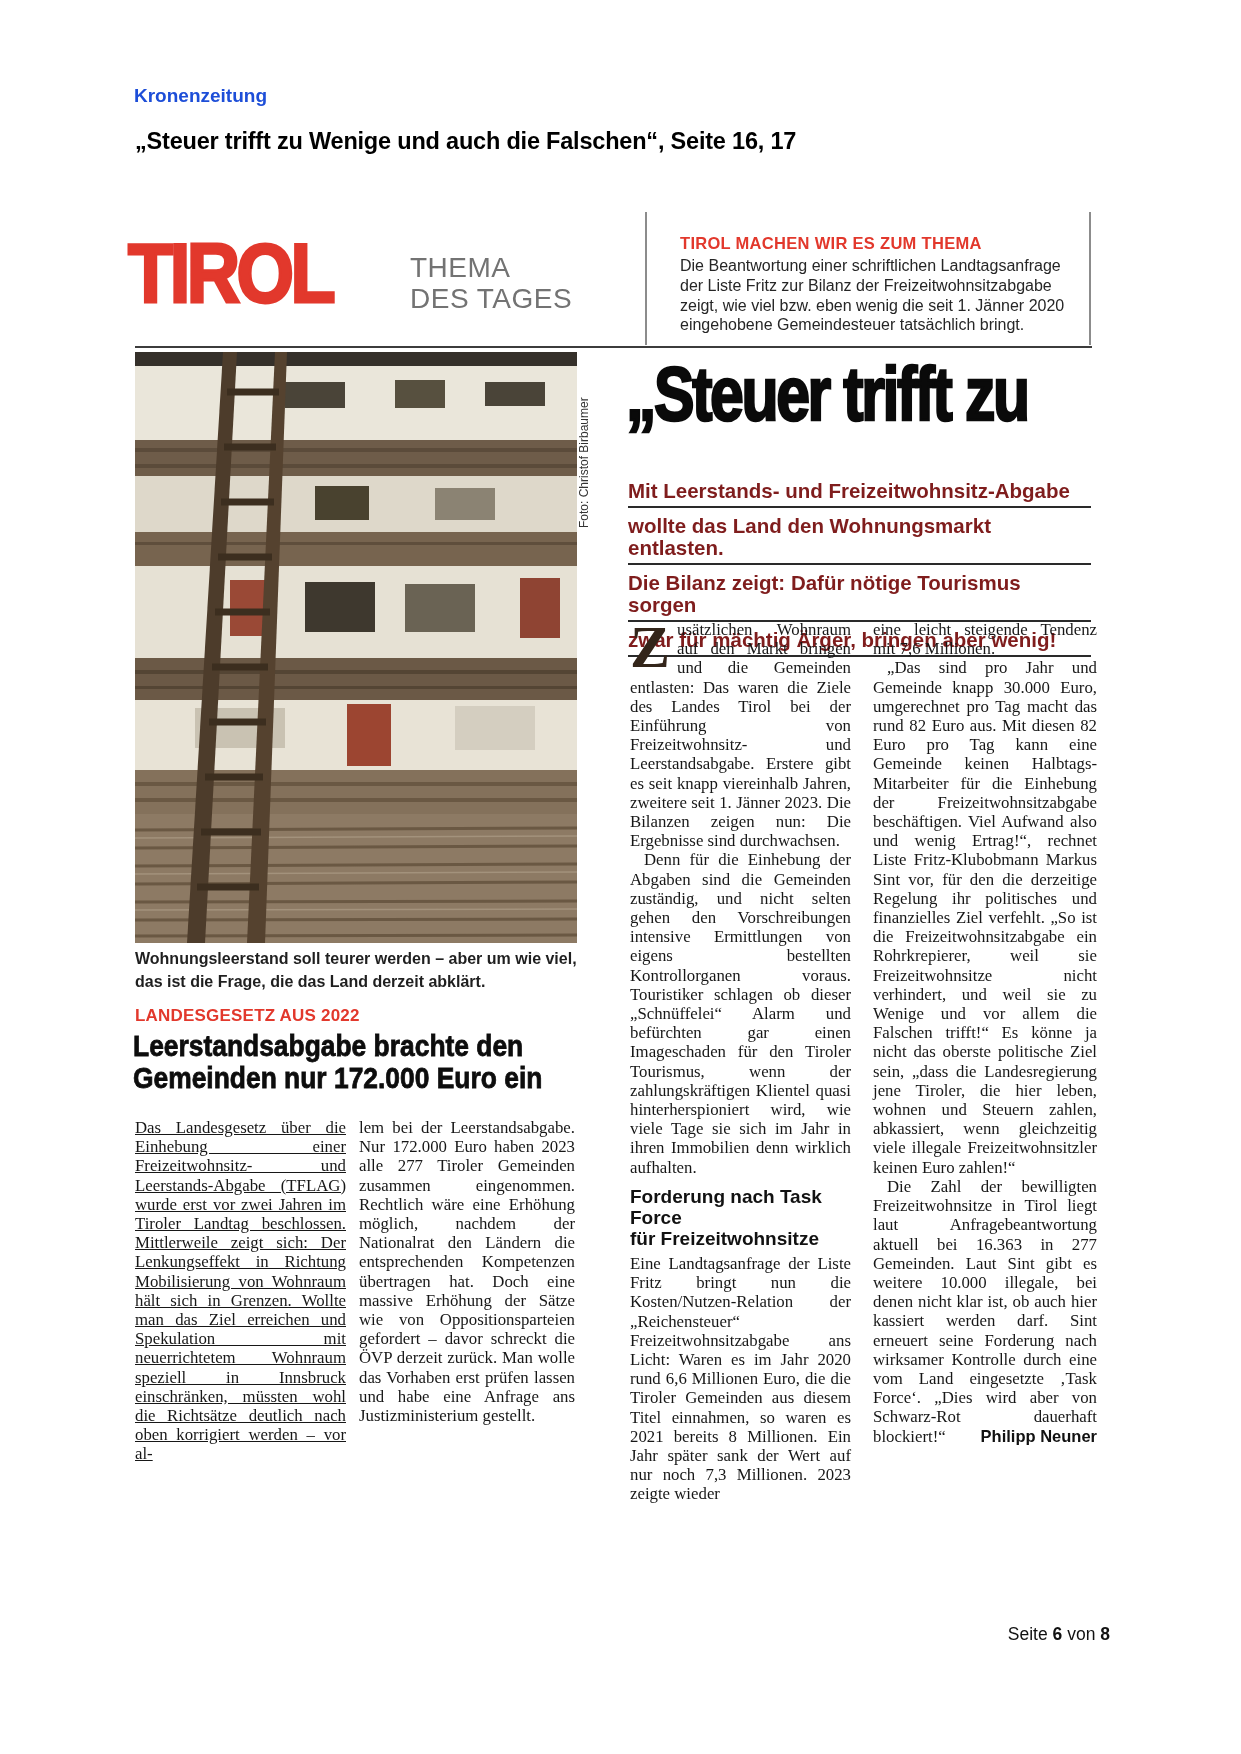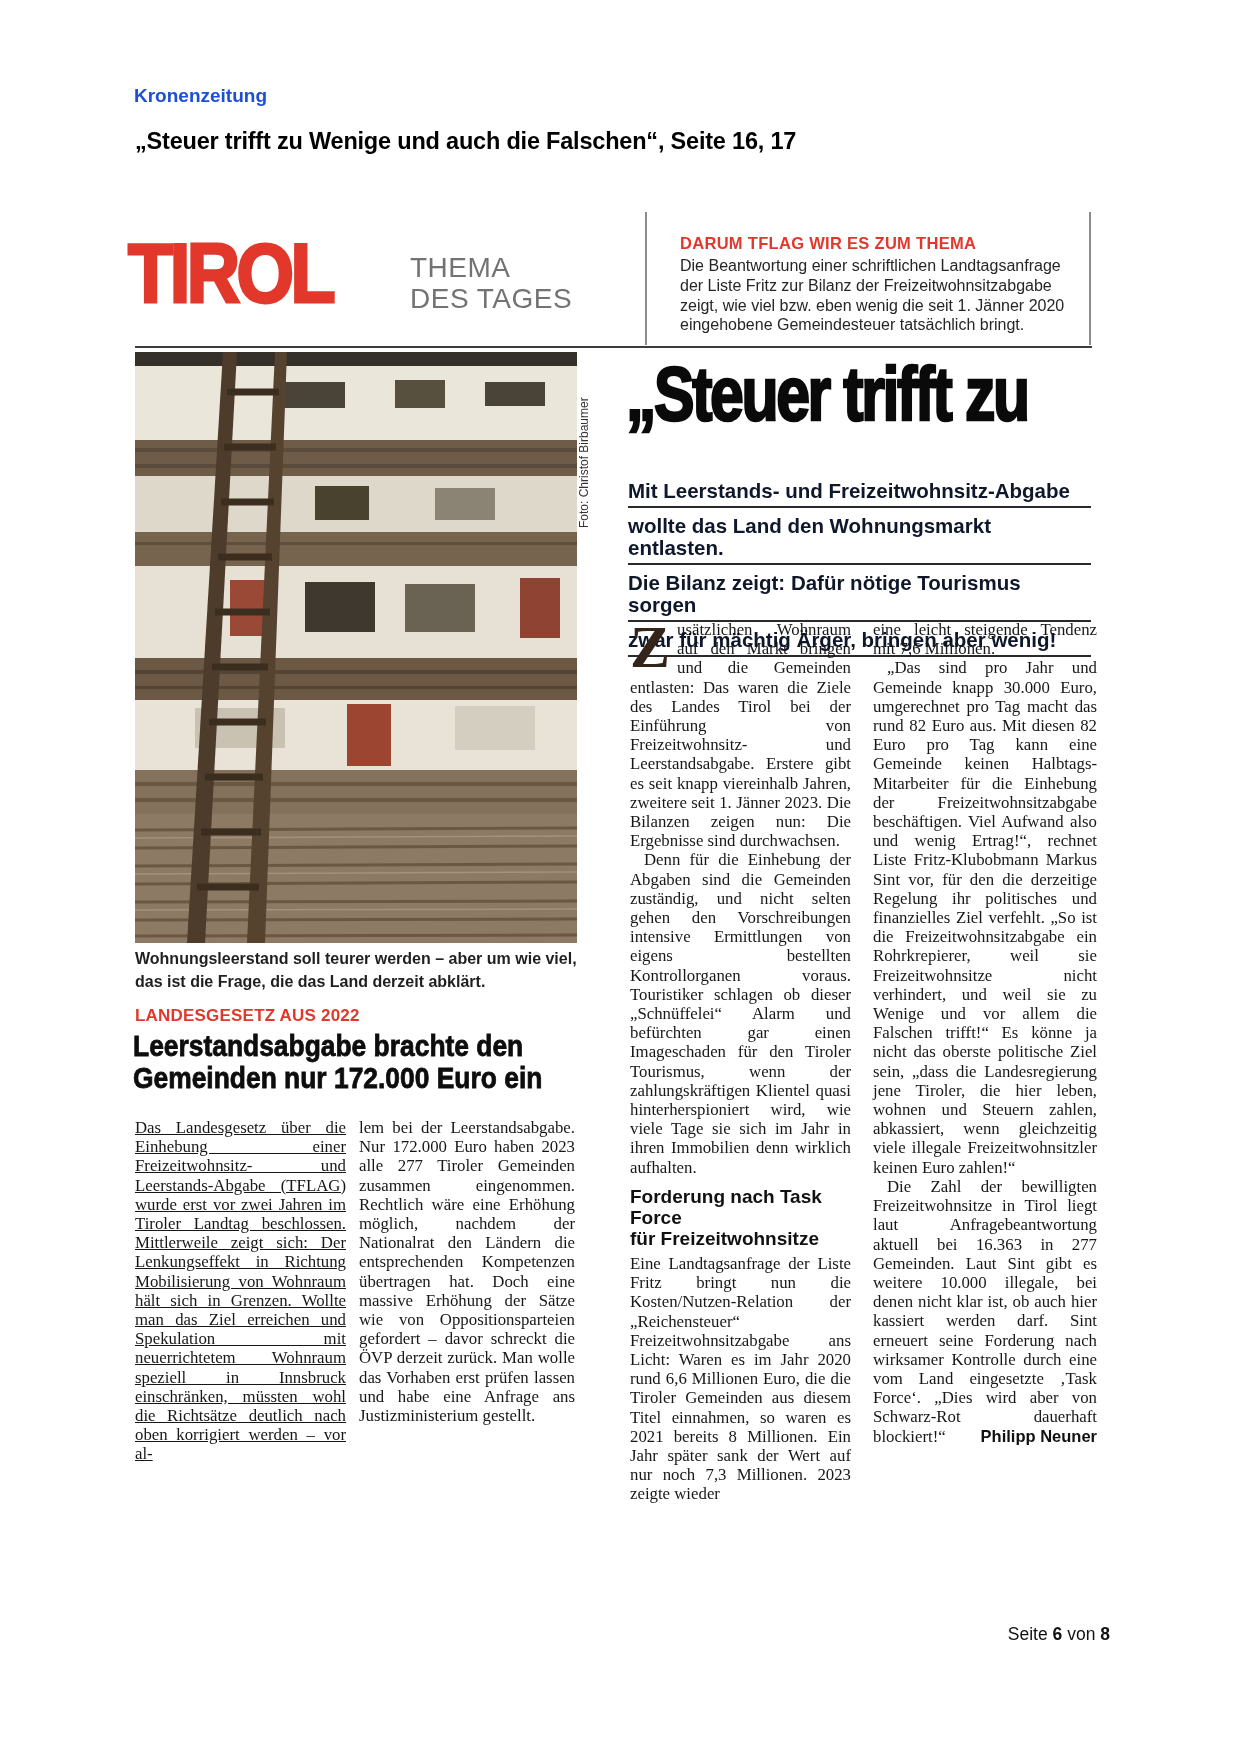--- a/index.html
+++ b/index.html
@@ -39,21 +39,21 @@
   .bodycol{font-family:"Liberation Serif",serif;font-size:16.8px;line-height:19.2px;
       text-align:justify;color:#171717;hyphens:auto;-webkit-hyphens:auto;}
   #l-col1{left:135px;top:1118px;width:211px;text-decoration:underline;}
   #l-col2{left:359px;top:1118px;width:216px;}
 
   
   #r-headline{left:626px;top:348px;font-size:76px;line-height:92px;font-weight:700;
       color:#0a0a0a;-webkit-text-stroke:2.5px #0a0a0a;letter-spacing:-3px;
       transform:scaleX(.80);transform-origin:left top;white-space:nowrap;}
   #r-subheads{left:628px;top:480px;width:463px;}
-  .subline{font-size:20.5px;line-height:22px;font-weight:700;color:#0f172a;
+  .subline{font-size:20.5px;line-height:22px;font-weight:700;color:#7f1d1d;
       padding-bottom:4px;border-bottom:2px solid #2a2a2a;margin-bottom:7px;}
   #r-col1{left:630px;top:620px;width:221px;}
   #r-col2{left:873px;top:620px;width:224px;}
   .bodycol p{margin:0;}
   .bodycol p.indent{text-indent:14px;}
   .dropcap{float:left;font-family:"Liberation Serif",serif;font-weight:700;
       font-size:60px;line-height:48px;color:#33251a;margin:3px 7px 0 0;}
   .sec-subhead{font-family:"Liberation Sans",sans-serif;font-size:19px;line-height:21px;
       font-weight:700;color:#111;margin:9px 0 5px 0;text-align:left;}
   #author{text-align:right;font-family:"Liberation Sans",sans-serif;
@@ -68,21 +68,21 @@
 <div class="abs" id="kron-label">Kronenzeitung</div>
 <div class="abs" id="clip-title">„Steuer trifft zu Wenige und auch die Falschen“, Seite 16, 17</div>
 
 <div class="abs" id="tirol-logo">TIROL</div>
 <div class="abs" id="logo-sub">
   <div>THEMA</div>
   <div>DES TAGES</div>
 </div>
 <div class="abs vline" id="vline-left"></div>
 <div class="abs vline" id="vline-right"></div>
-<div class="abs" id="why-heading">DARUM TFLAG WIR ES ZUM THEMA</div>
+<div class="abs" id="why-heading">TIROL MACHEN WIR ES ZUM THEMA</div>
 <div class="abs" id="why-body">Die Beantwortung einer schriftlichen Landtagsanfrage der Liste Fritz zur Bilanz der Freizeitwohnsitzabgabe zeigt, wie viel bzw. eben wenig die seit 1. Jänner 2020 eingehobene Gemeindesteuer tatsächlich bringt.</div>
 <div class="abs" id="mast-rule"></div>
 <div class="abs" id="email">tiroler@kronenzeitung.at</div>
 
 <div class="abs" id="photo">
   <svg width="442" height="591" viewBox="0 0 442 591">
     <rect width="442" height="591" fill="#ddd6c6"></rect>
     <rect y="0" width="442" height="14" fill="#35302a"></rect>
     <rect y="14" width="442" height="74" fill="#eae6da"></rect>
     <rect x="150" y="30" width="60" height="26" fill="#4a4438"></rect>

